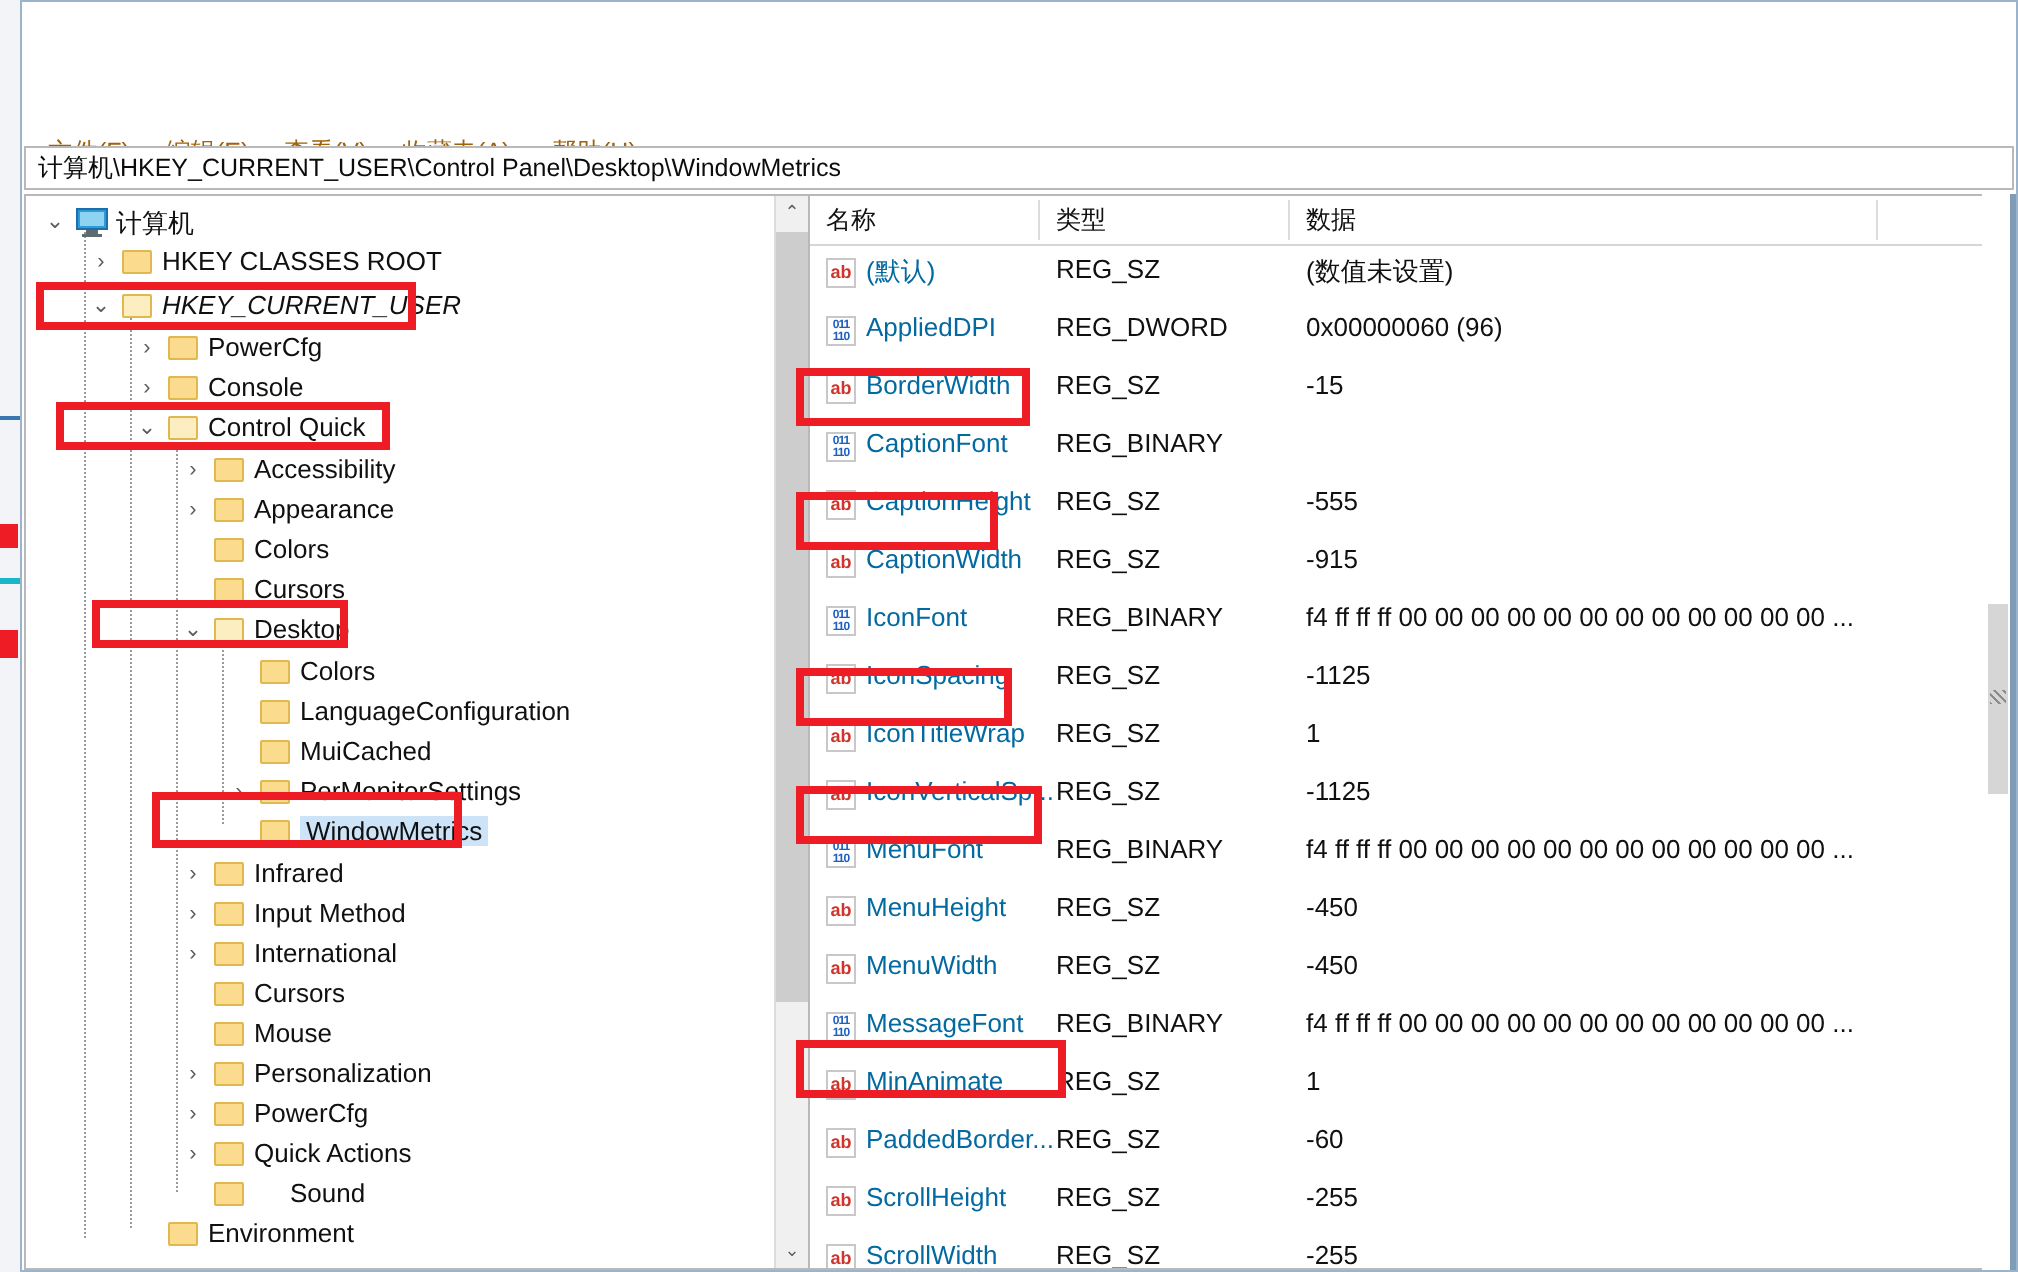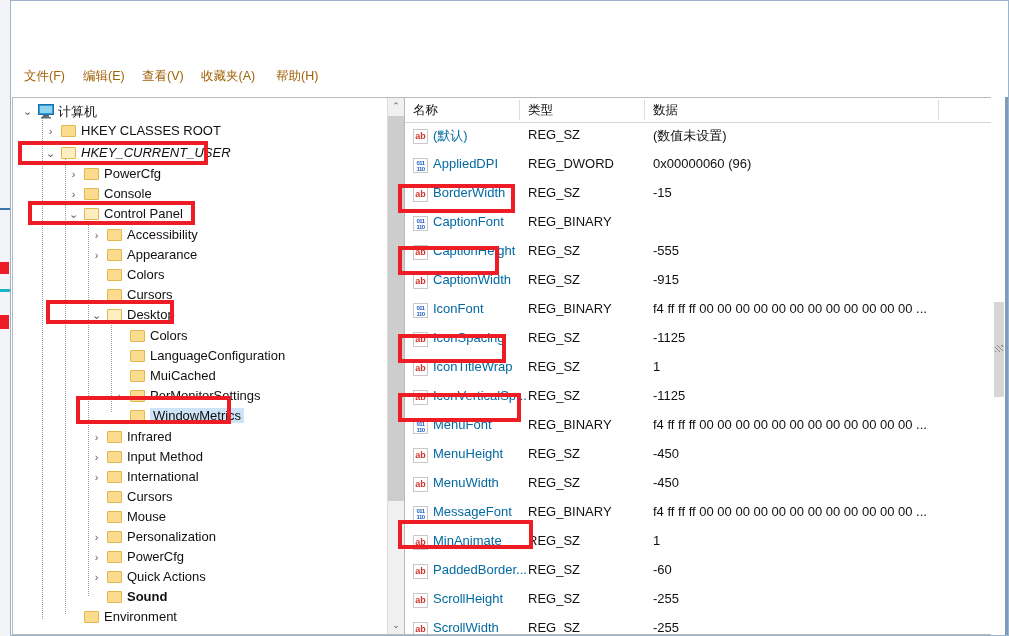--- a/index.html
+++ b/index.html
@@ -129,20 +129,23 @@
 
 
   <div id="menubar">
       <div class="menu-item" style="left: 10px;">文件(F)</div>
       <div class="menu-item" style="left: 69px;">编辑(E)</div>
       <div class="menu-item" style="left: 128px;">查看(V)</div>
       <div class="menu-item" style="left: 187px;">收藏夹(A)</div>
       <div class="menu-item" style="left: 262px;">帮助(H)</div>
     </div>
 
+  <div id="addressbar">
+    <div id="address-text">计算机\HKEY_CURRENT_USER\Control Panel\Desktop\WindowMetrics</div>
+  </div>
 
   <div id="tree-pane">
     <div class="guide" style="left:29px;top:16px;height:505px;"></div>
     <div class="guide" style="left:52px;top:58px;height:458px;"></div>
     <div class="guide" style="left:75px;top:120px;height:378px;"></div>
     <div class="guide" style="left:98px;top:222px;height:92px;"></div>
     <div id="tree-nodes">
         <div class="tnode" style="top: 4px;">
           <div class="twist" style="left: 8px;">⌄</div>
           <div class="tmon" style="left: 25px;"><svg viewBox="0 0 16 15" width="16" height="15">
@@ -179,21 +182,21 @@
           <div class="tfolder" style="left: 71px;">
             <span class="fg"></span>
           </div>
           <div class="tlabel" style="left: 91px;">Console</div>
         </div>
         <div class="tnode" style="top: 107px;">
           <div class="twist" style="left: 54px;">⌄</div>
           <div class="tfolder" style="left: 71px;">
             <span class="fg open"></span>
           </div>
-          <div class="tlabel" style="left: 91px;">Control Panel</div>
+          <div class="tlabel" style="left: 91px;">Control Quick</div>
         </div>
         <div class="tnode" style="top: 128px;">
           <div class="twist" style="left: 77px;">›</div>
           <div class="tfolder" style="left: 94px;">
             <span class="fg"></span>
           </div>
           <div class="tlabel" style="left: 114px;">Accessibility</div>
         </div>
         <div class="tnode" style="top: 148px;">
           <div class="twist" style="left: 77px;">›</div>
@@ -303,21 +306,21 @@
           <div class="twist" style="left: 77px;">›</div>
           <div class="tfolder" style="left: 94px;">
             <span class="fg"></span>
           </div>
           <div class="tlabel" style="left: 114px;">Quick Actions</div>
         </div>
         <div class="tnode" style="top: 490px;">
           <div class="tfolder" style="left: 94px;">
             <span class="fg"></span>
           </div>
-          <div class="tlabel" style="left: 114px; font-weight: bold;">Sound</div>
+          <div class="tlabel" style="left: 132px;">Sound</div>
         </div>
         <div class="tnode" style="top: 510px;">
           <div class="tfolder" style="left: 71px;">
             <span class="fg"></span>
           </div>
           <div class="tlabel" style="left: 91px;">Environment</div>
         </div>
       </div>
     <div id="tree-sb">
       <div class="arrow up">⌃</div>

